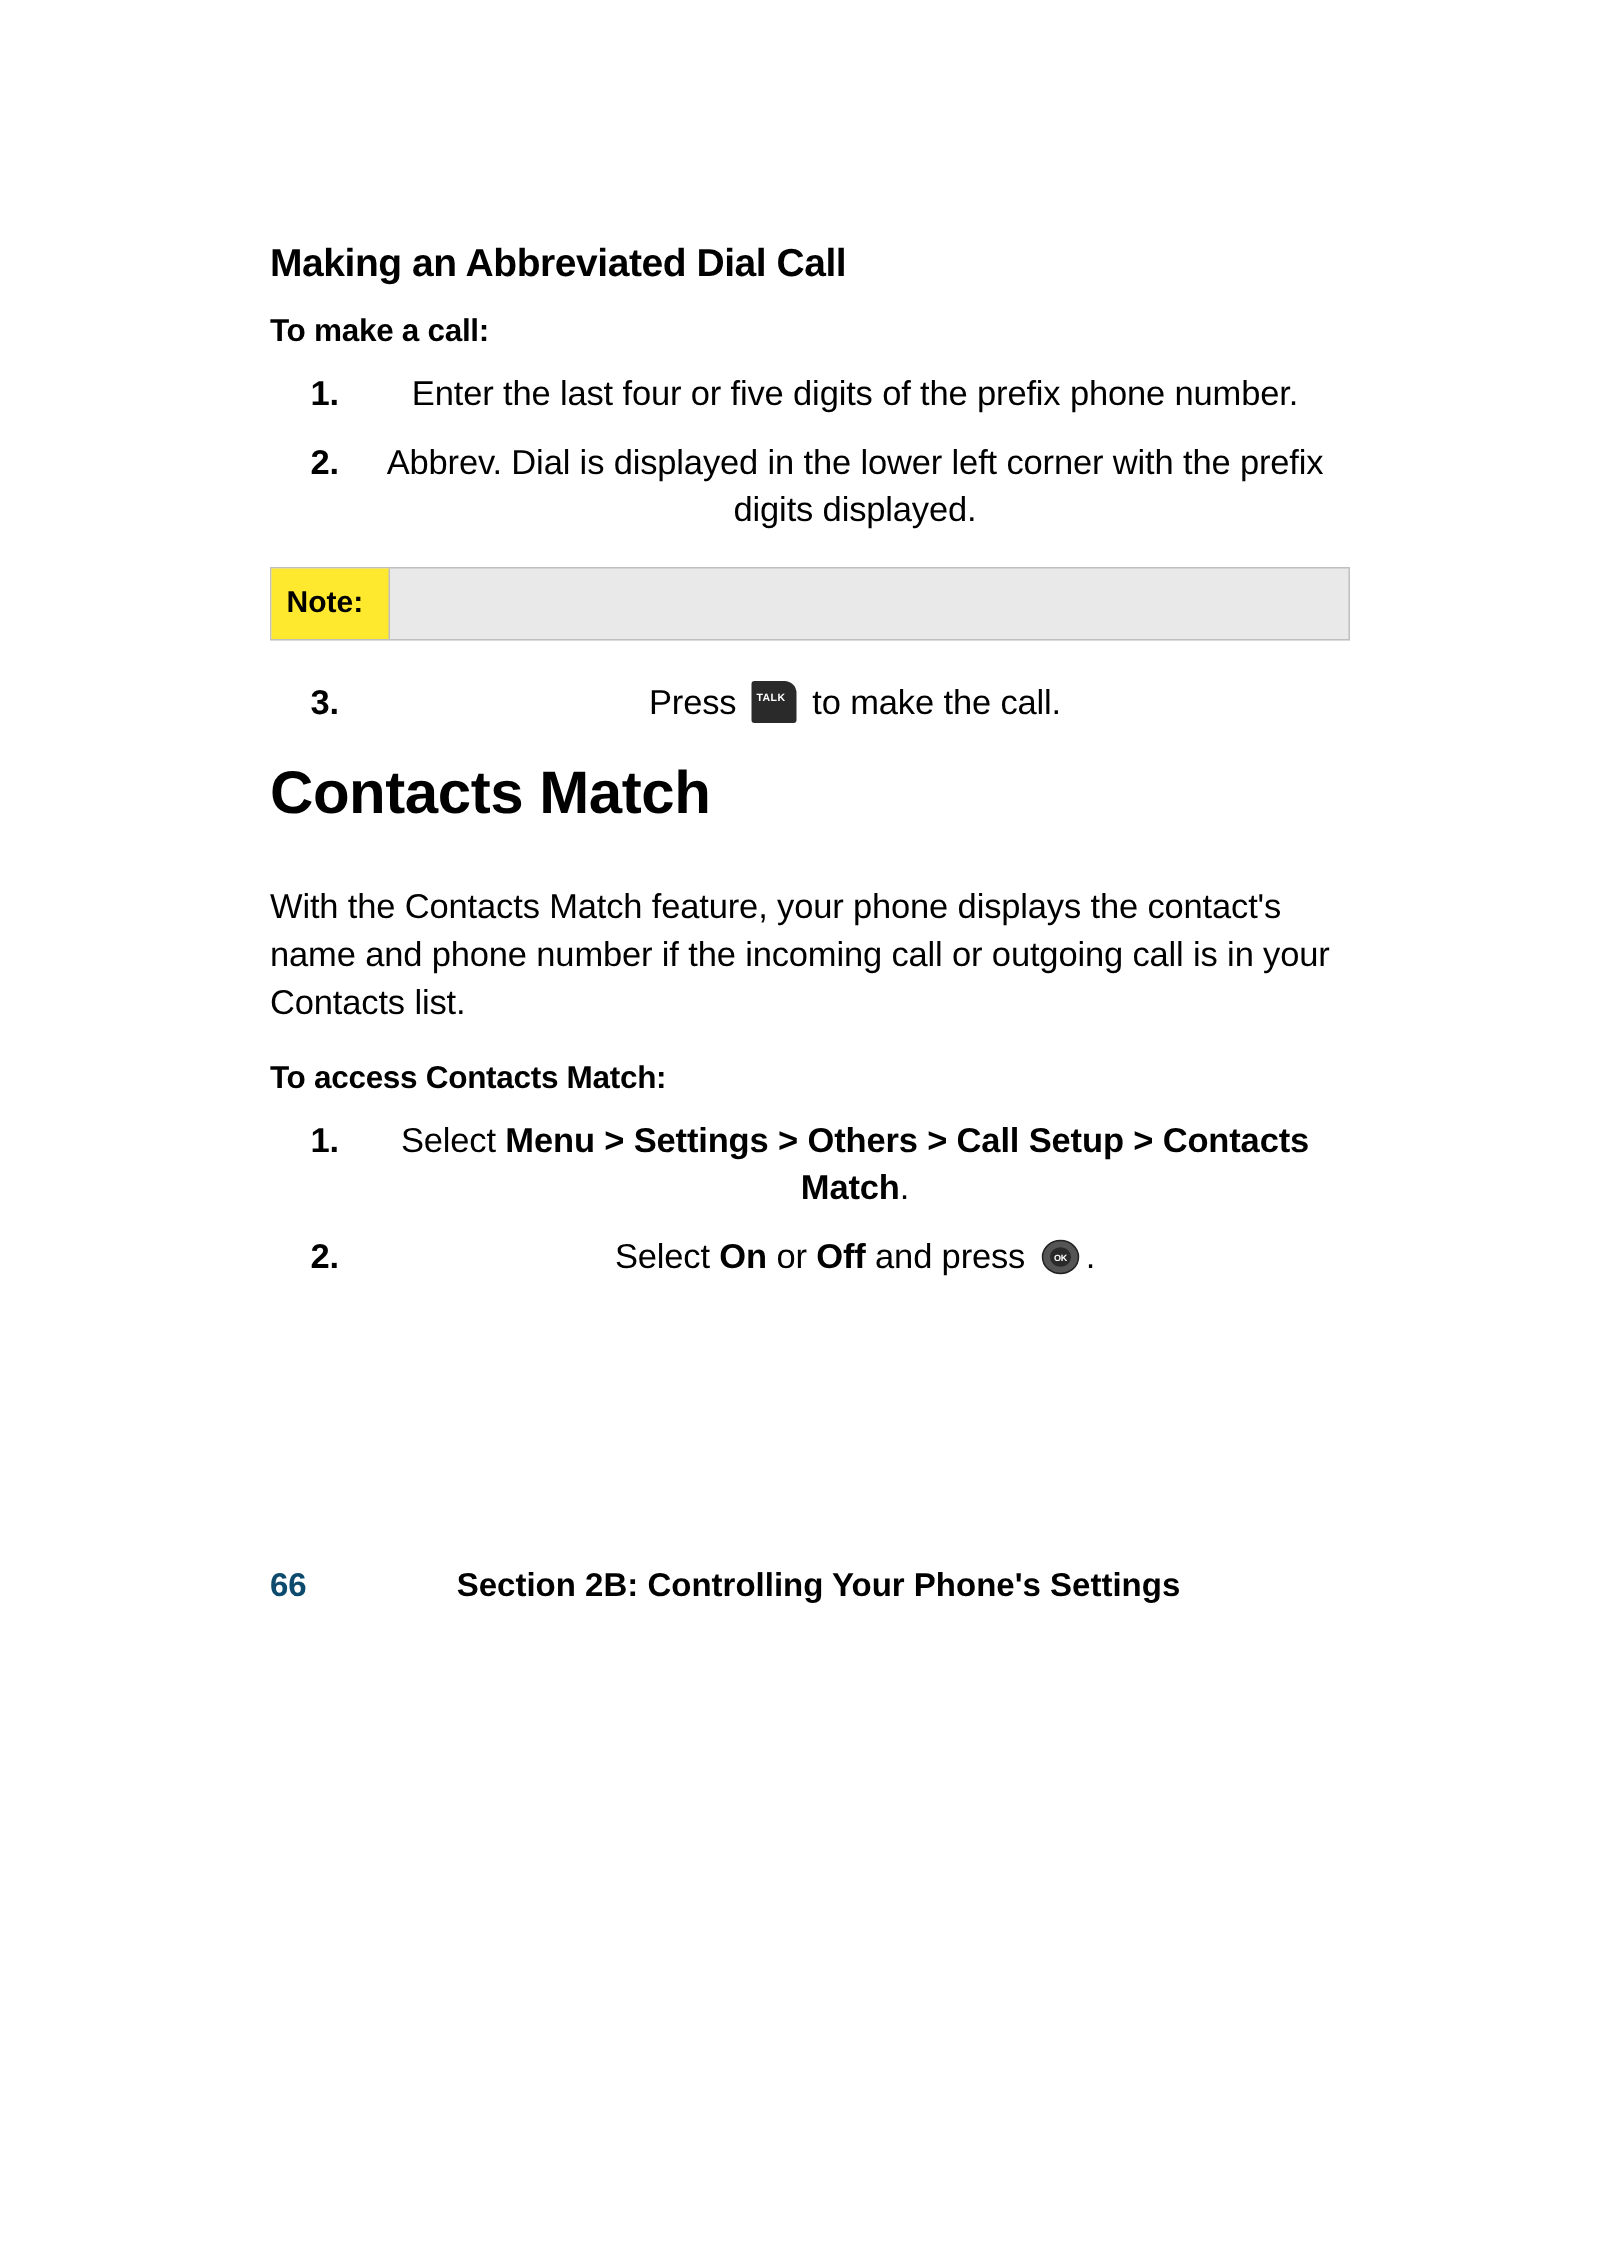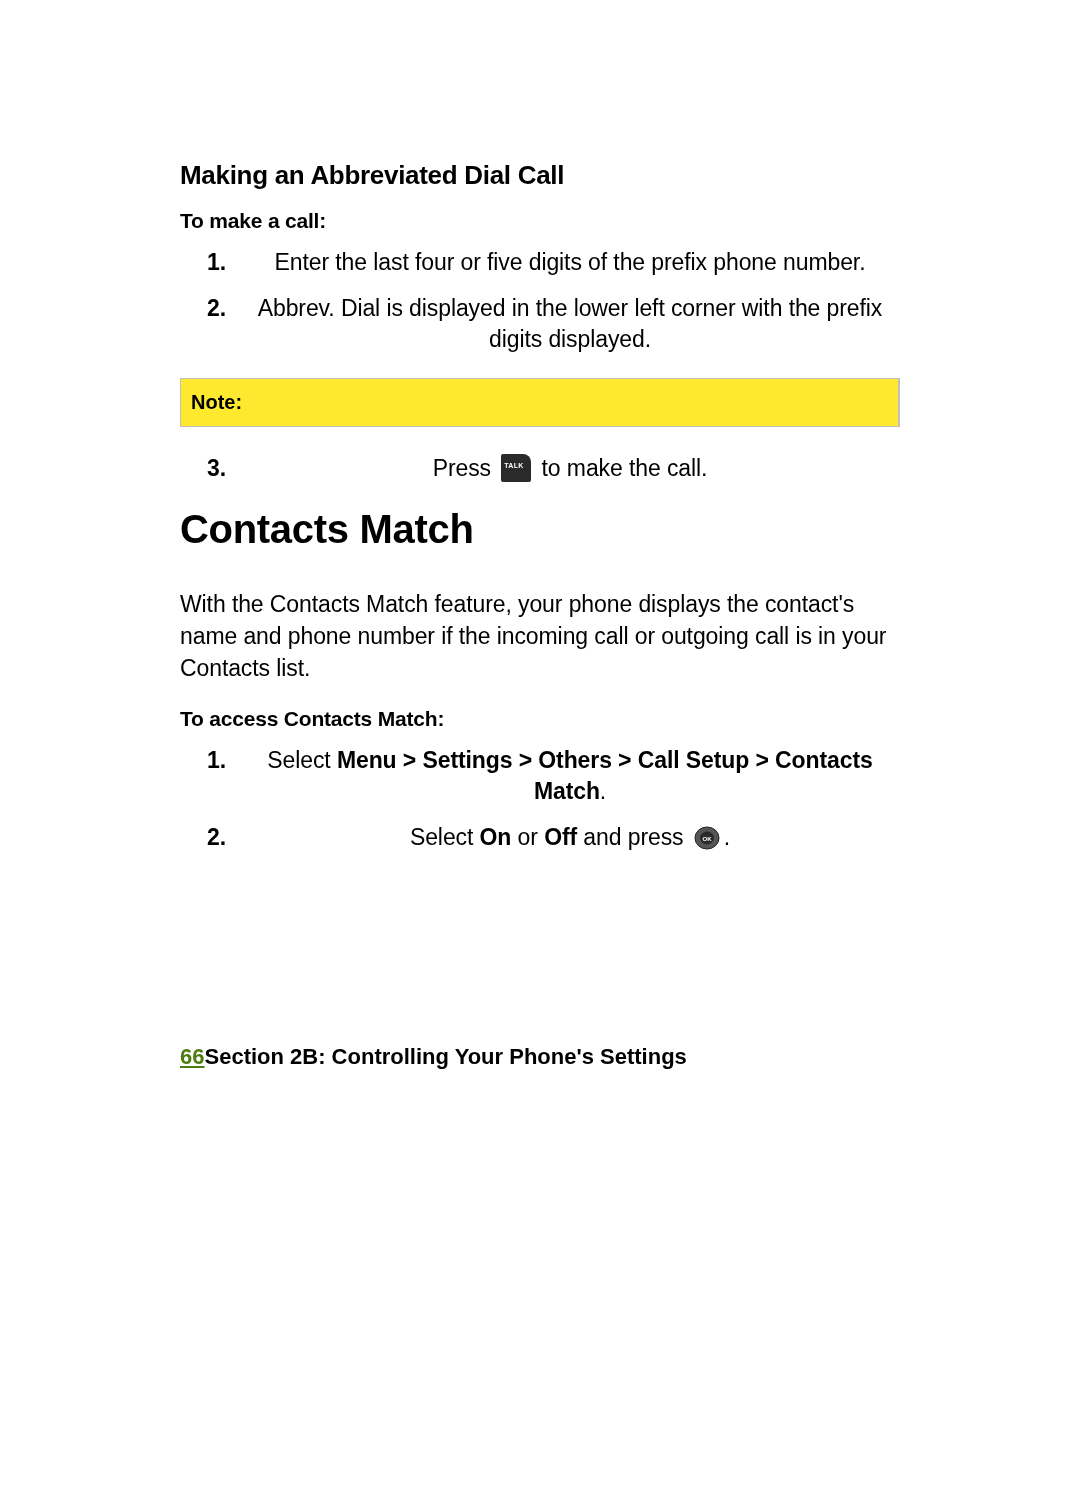--- a/index.html
+++ b/index.html
@@ -53,21 +53,20 @@
     flex: 1;
     text-align: center;
   }
   .note-box {
     display: flex;
     border: 1px solid #bfbfbf;
     background: #e9e9e9;
     margin: 8px 0 26px 0;
     font-size: 20px;
     line-height: 1.35;
-    flex-direction: column;
   }
   .note-label {
     background: #ffe92e;
     font-weight: 700;
     color: #000;
     padding: 10px 10px;
     min-width: 58px;
     border-right: 1px solid #bfbfbf;
     display: flex;
     align-items: flex-start;
@@ -124,22 +123,22 @@
   .footer {
     position: absolute;
     bottom: 158px;
     left: 180px;
     right: 180px;
     display: flex;
     font-size: 22px;
   }
   .footer .pnum {
     font-weight: 700;
-    color: #4d7c0f;
-    text-decoration: underline;
+    color: #0c4a6e;
+    margin-right: 100px;
   }
   .footer .sect {
     font-weight: 700;
     color: #000;
   }
 </style>
 </head>
 <body>
 
 <div class="page">

